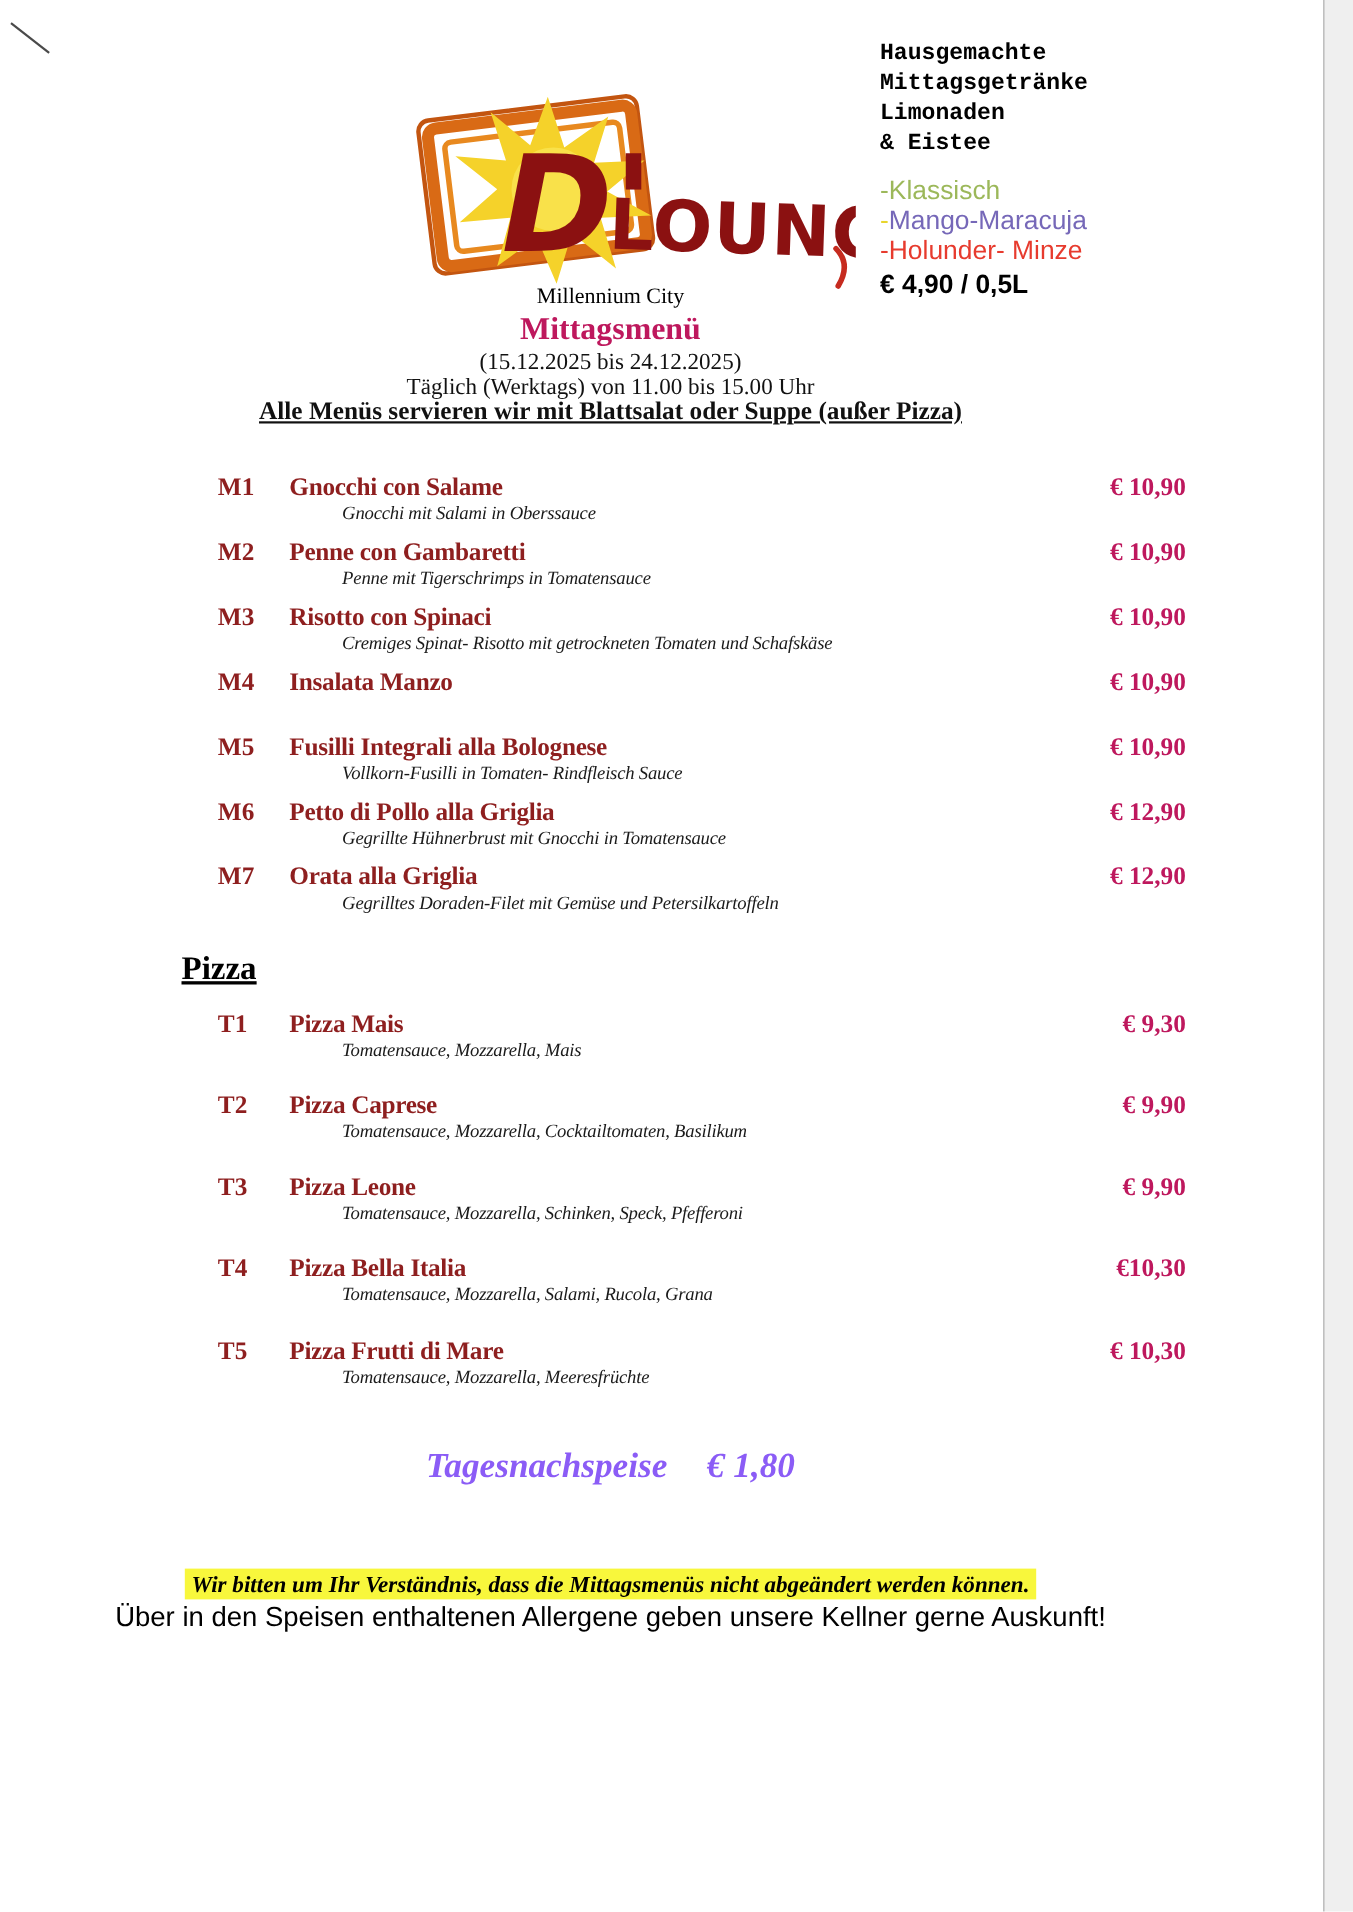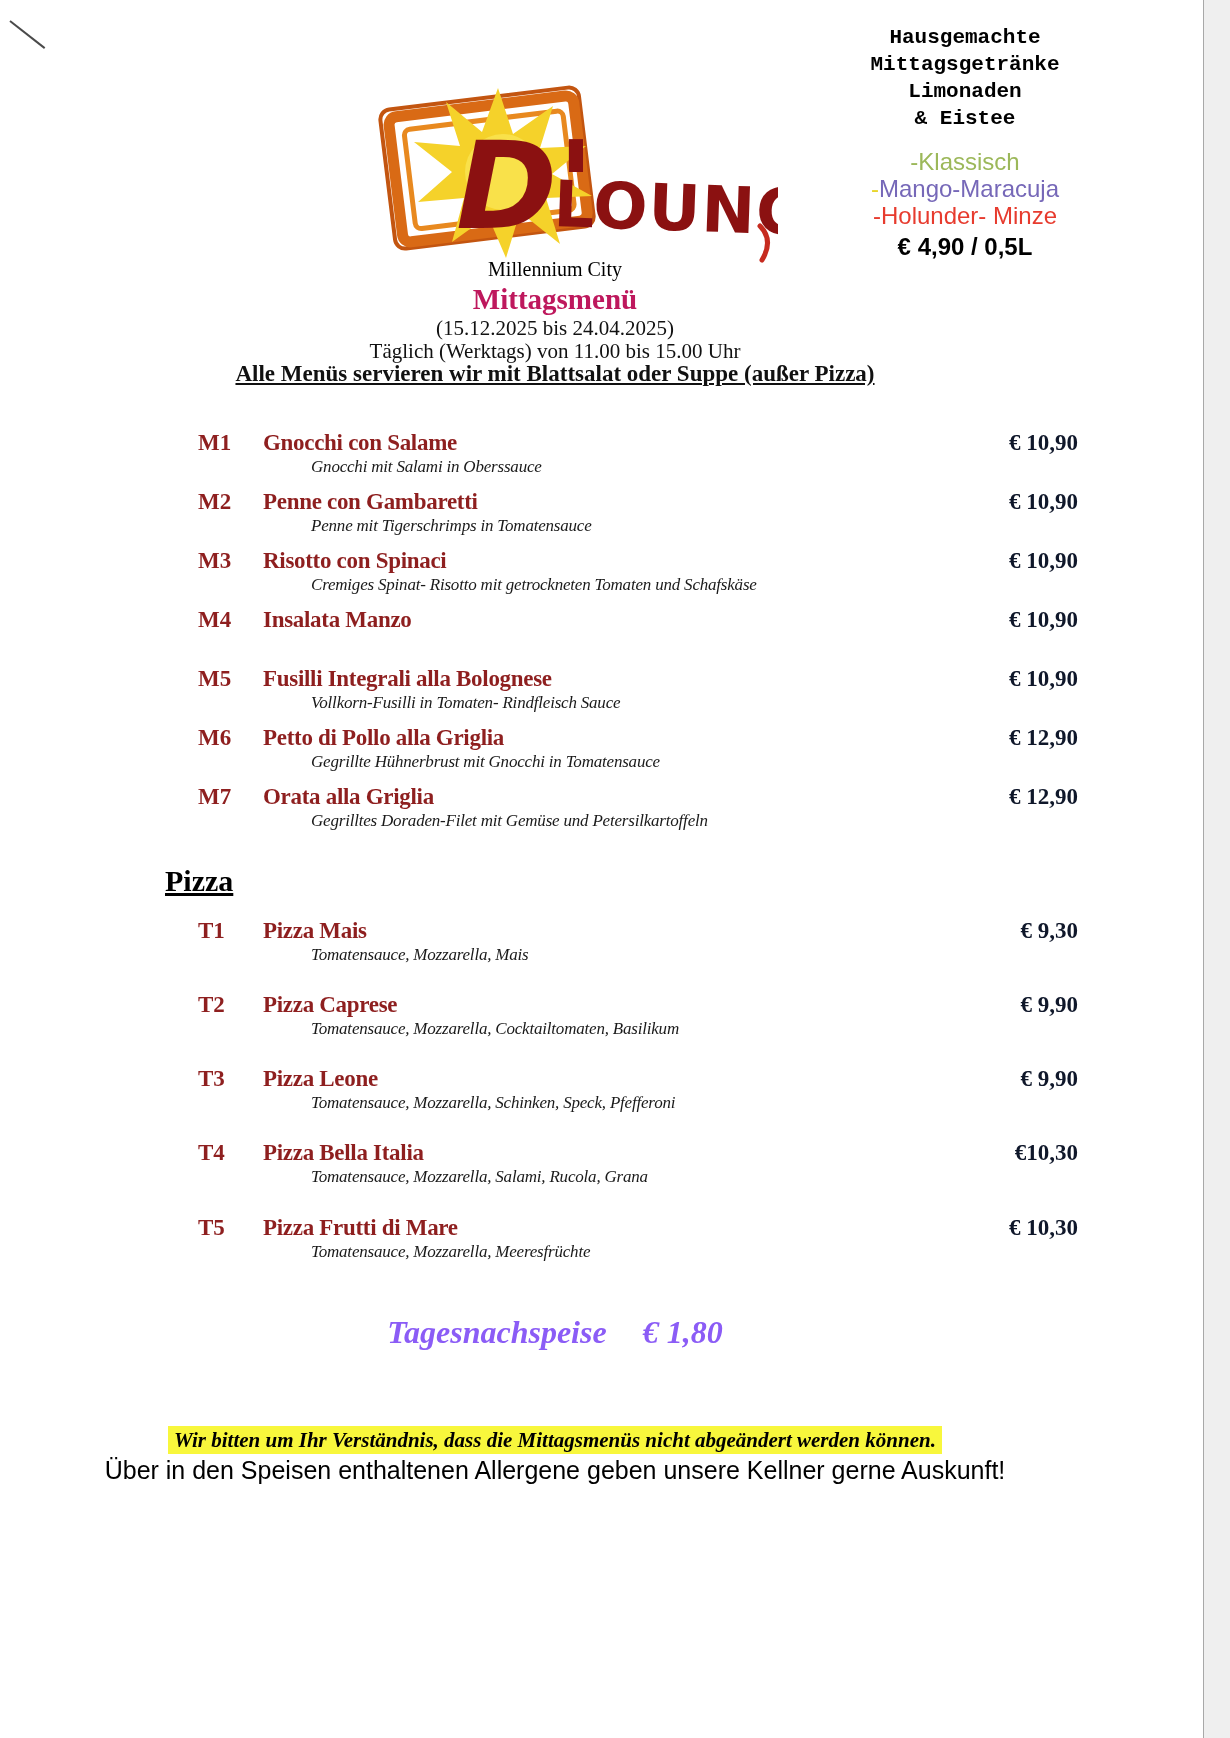--- a/index.html
+++ b/index.html
@@ -4,21 +4,21 @@
 <style>
   html,body{margin:0;padding:0;background:#ffffff;}
   .page{position:relative;width:1230px;height:1738px;background:#ffffff;overflow:hidden;
         font-family:"Liberation Serif",serif;color:#111;}
   
   .corner-mark{position:absolute;left:10px;top:20px;width:44px;height:2px;background:#4a4a4a;
                transform:rotate(38deg);transform-origin:left center;}
   .edge-strip{position:absolute;right:0;top:0;width:26px;height:100%;background:#efefef;
               border-left:1px solid #a8a8a8;}
   
-  .drinks{position:absolute;left:800px;top:24px;width:330px;text-align:center;}
+  .drinks{position:absolute;left:800px;top:36px;width:330px;text-align:left;}
   .drinks-title{font-family:"Liberation Mono",monospace;font-weight:bold;font-size:21px;
                 line-height:27px;color:#000;}
   .flavors{margin-top:16px;font-family:"Liberation Sans",sans-serif;font-size:24px;line-height:27px;}
   .flavor-klassisch{color:#9cb85a;}
   .flavor-mango{color:#7668b8;}
   .flavor-mango .dash{color:#e8d52c;}
   .flavor-holunder{color:#e73b2e;}
   .drinks-price{margin-top:4px;font-family:"Liberation Sans",sans-serif;font-weight:bold;
                 font-size:24px;color:#000;}
   
@@ -30,21 +30,21 @@
   .dates{top:316px;font-size:21px;}
   .hours{top:339px;font-size:21px;}
   .serve-note{top:361px;font-size:23px;font-weight:bold;text-decoration:underline;}
   
   .row{position:absolute;left:0;width:1230px;height:58px;}
   .code{position:absolute;left:198px;top:0;font-size:23px;font-weight:bold;color:#8e1f1f;}
   .iname{position:absolute;left:263px;top:0;font-size:23px;font-weight:bold;color:#8e1f1f;
          letter-spacing:-0.3px;}
   .idesc{position:absolute;left:263px;top:27px;font-size:17px;font-style:italic;color:#1a1a1a;
          letter-spacing:-0.2px;margin-left:48px;}
-  .iprice{position:absolute;right:152px;top:0;font-size:23px;font-weight:bold;color:#0f172a;}
+  .iprice{position:absolute;right:152px;top:0;font-size:23px;font-weight:bold;color:#be185d;}
   
   .pizza-hd{position:absolute;left:165px;top:864px;width:780px;
             font-size:30px;font-weight:bold;text-decoration:underline;color:#000;}
   
   .dessert{position:absolute;left:0;top:1314px;width:1110px;text-align:center;
            font-size:32px;font-weight:bold;font-style:italic;color:#8b5cf6;}
   .dessert .gap{display:inline-block;width:36px;}
   
   .hl-note{position:absolute;left:0;top:1428px;width:1110px;text-align:center;}
   .hl-note span{background:#f8f73c;font-size:21px;font-weight:bold;font-style:italic;
@@ -85,21 +85,21 @@
       <path fill="#f5d22a" d="M150 12 L165 58 L205 30 L192 72 L238 70 L204 98 L244 120 L198 122 L212 168 L172 136 L158 182 L140 140 L104 166 L116 122 L70 126 L104 96 L66 66 L112 70 L98 26 L134 56 Z"></path>
       <circle cx="155" cy="96" r="38" fill="#f9e14a"></circle>
       <text x="108" y="152" font-family="DejaVu Sans, sans-serif" font-size="122" font-weight="bold" font-style="italic" fill="#8b1111">D'</text>
       <text x="205" y="150" font-family="DejaVu Sans, sans-serif" font-size="64" font-weight="bold" fill="#8b1111" letter-spacing="1" transform="rotate(2 205 150)">LOUNGE</text>
       <path d="M412 150 q14 14 2 34" fill="none" stroke="#c62b1f" stroke-width="5" stroke-linecap="round"></path>
     </svg>
   </div>
 
   <div class="hdr location">Millennium City</div>
   <div class="hdr title">Mittagsmenü</div>
-  <div class="hdr dates">(15.12.2025 bis 24.04.2025)</div>
+  <div class="hdr dates">(15.12.2025 bis 24.12.2025)</div>
   <div class="hdr hours">Täglich (Werktags) von 11.00 bis 15.00 Uhr</div>
   <div class="hdr serve-note">Alle Menüs servieren wir mit Blattsalat oder Suppe (außer Pizza)</div>
 
   <div class="row" style="top:430px">
     <span class="code">M1</span>
     <span class="iname">Gnocchi con Salame</span>
     <span class="idesc">Gnocchi mit Salami in Oberssauce</span>
     <span class="iprice">€ 10,90</span>
   </div>
   <div class="row" style="top:489px">

